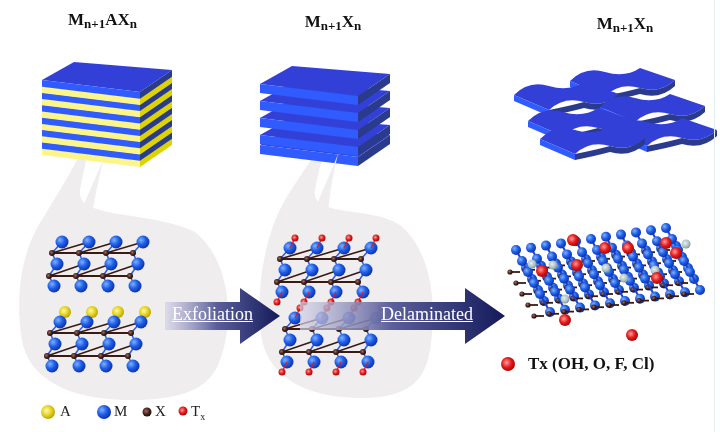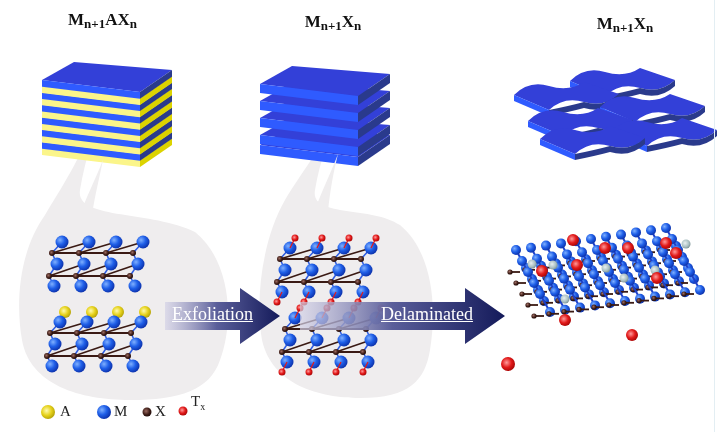--- a/index.html
+++ b/index.html
@@ -674,17 +674,18 @@
   <div class="title" style="left:560px;top:14px;width:130px;">
     <div><span>M</span><sub>n+1</sub><span>X</span><sub>n</sub></div>
   </div>
 
   <div class="arrow-label" style="left:172px;top:304px;">Exfoliation</div>
   <div class="arrow-label" style="left:381px;top:304px;">Delaminated</div>
 
   <div class="legend-text" style="left:60px;top:403px;">A</div>
   <div class="legend-text" style="left:114px;top:403px;">M</div>
   <div class="legend-text" style="left:155px;top:403px;">X</div>
-  <div class="legend-text" style="left:191px;top:393px;"><span>T</span><sub>x</sub></div>
-
+  <div class="legend-text" style="left:191px;top:403px;"><span>T</span><sub>x</sub></div>
+
+  <div class="tx-note" style="left:528px;top:354px;">Tx (OH, O, F, Cl)</div>
 
   <div class="right-edge"></div>
 </div>
 
 </body></html>

